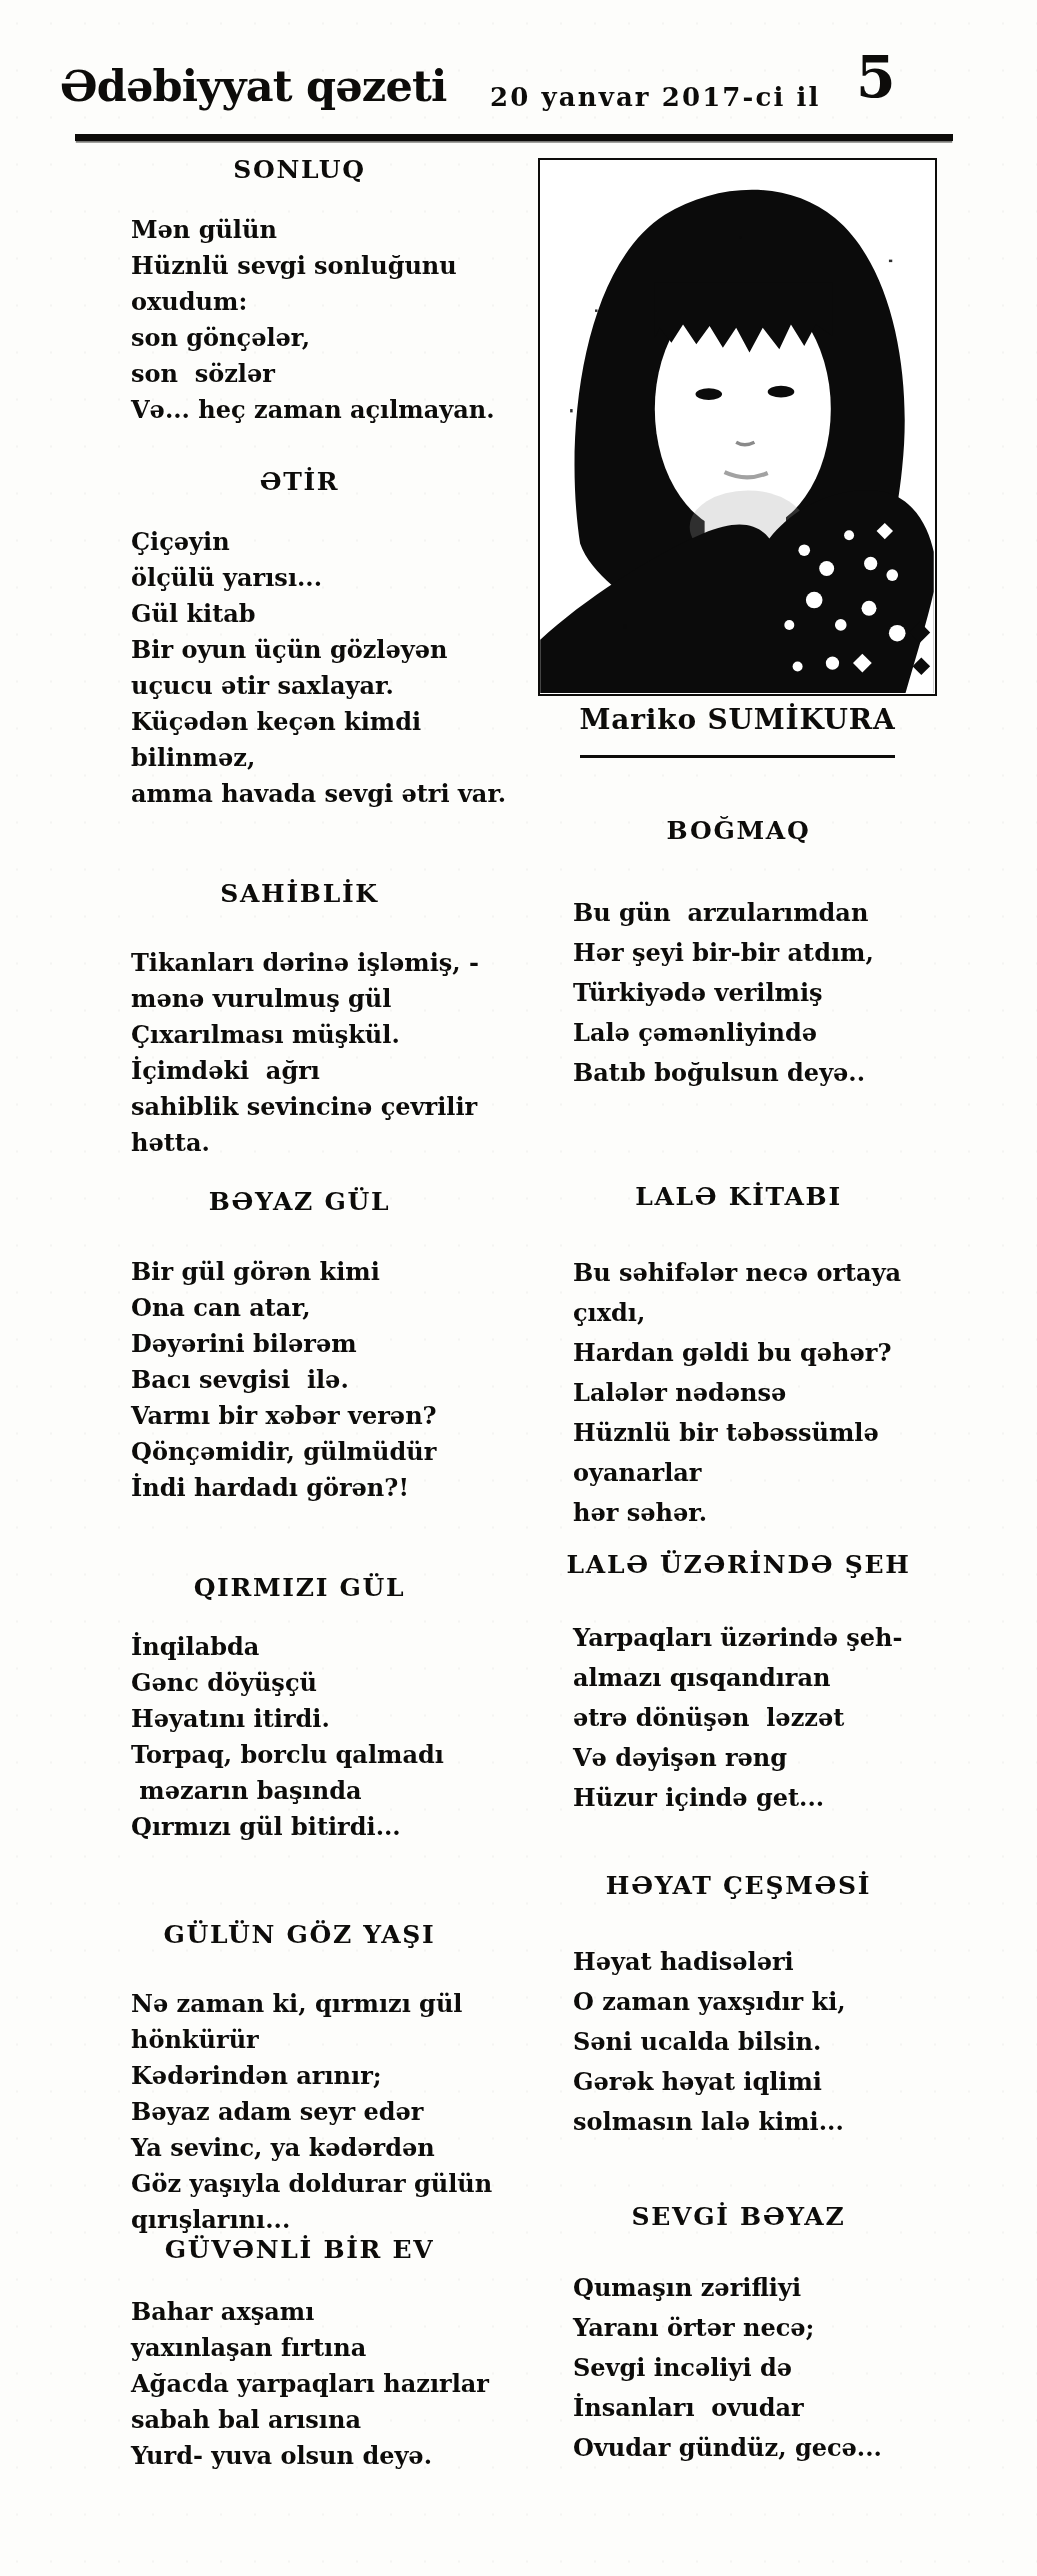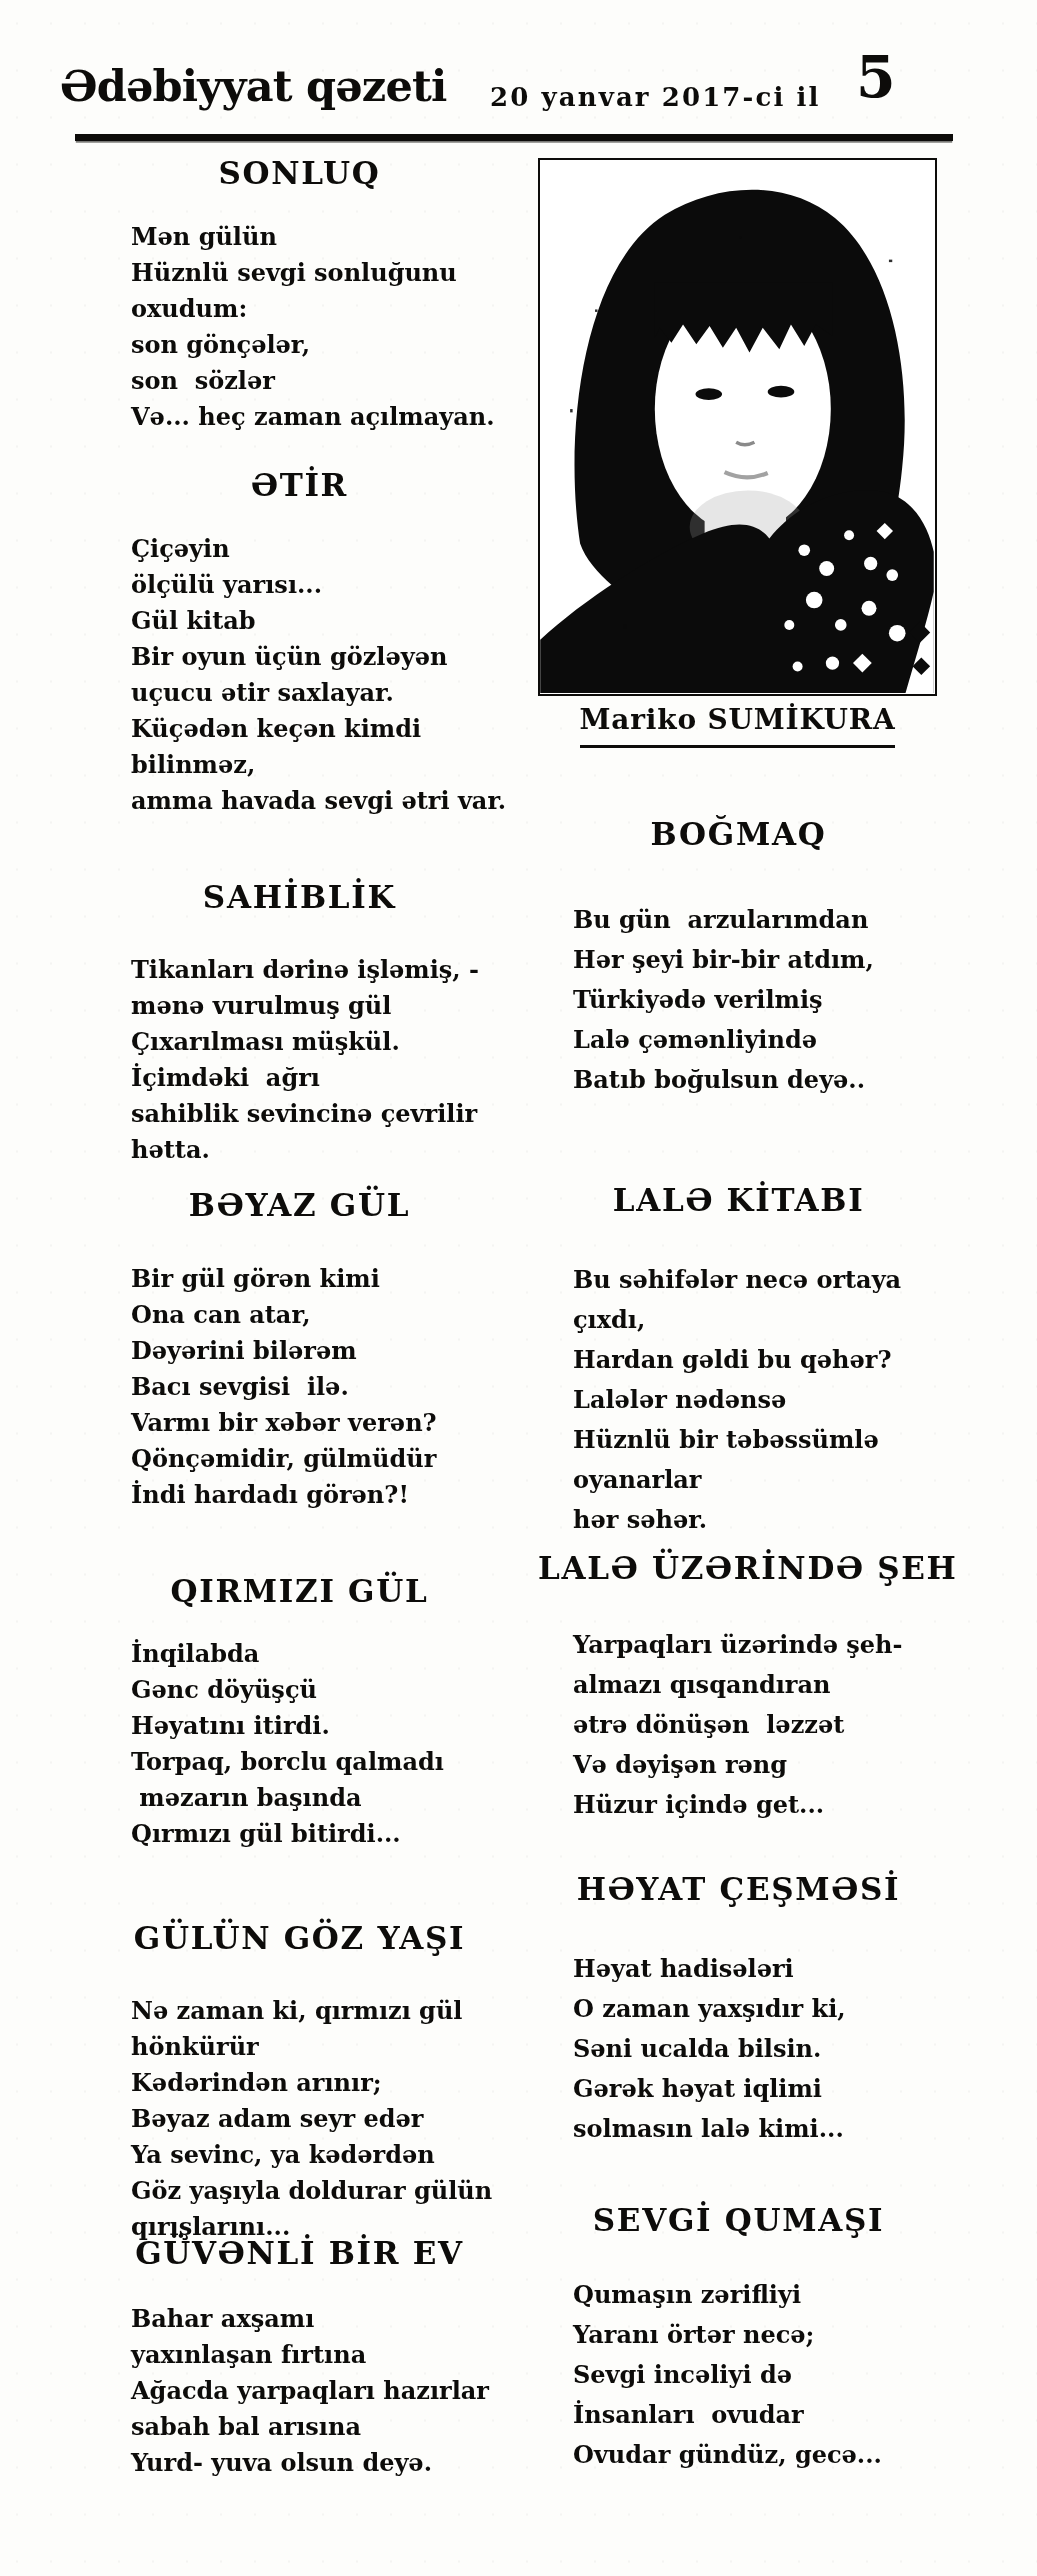--- a/index.html
+++ b/index.html
@@ -13,21 +13,21 @@
     overflow:hidden;
   }
   .masthead{position:absolute;left:60px;top:61px;font-size:43px;font-weight:bold;letter-spacing:-0.8px;white-space:nowrap;}
   .issue-date{position:absolute;left:490px;top:82px;font-size:26px;font-weight:bold;letter-spacing:2.1px;white-space:nowrap;}
   .page-number{position:absolute;left:856px;top:43px;font-size:57px;font-weight:bold;}
   .header-rule{position:absolute;left:75px;top:134px;width:878px;height:6.6px;background:#0d0c0a;box-shadow:0 2.5px 0 -0.8px rgba(13,12,10,.55);}
 
   .poem{position:absolute;width:449px;}
   .col-left{left:75px;}
   .col-right{left:538px;width:401px;}
-  .poem-title{margin:0;text-align:center;font-size:31px;font-weight:bold;letter-spacing:1.7px;white-space:nowrap;}
+  .poem-title{margin:0;text-align:center;font-size:25px;font-weight:bold;letter-spacing:1.7px;white-space:nowrap;}
   .lines{margin:0;font-weight:bold;}
   .col-left  .lines{margin-left:56px;}
   .col-right .lines{margin-left:35px;}
   .line{margin:0;font-size:24px;white-space:pre-wrap;}
   .col-left  .line{line-height:36px;}
   .col-right .line{line-height:40px;}
 
   .sec-l0{top:155px}  .sec-l0 .lines{margin-top:28px}
   .sec-l1{top:467px}  .sec-l1 .lines{margin-top:28px}
   .sec-l2{top:879px} .sec-l2 .lines{margin-top:37px}
@@ -40,21 +40,21 @@
   .sec-r1{top:1182px} .sec-r1 .lines{margin-top:42px}
   .sec-r2{top:1550px} .sec-r2 .lines{margin-top:39px}
   .sec-r3{top:1871px} .sec-r3 .lines{margin-top:42px}
   .sec-r4{top:2202px} .sec-r4 .lines{margin-top:37px}
 
   .photo-frame{
     position:absolute;left:538px;top:158px;width:399px;height:538px;
     border:2.5px solid #0d0c0a;box-sizing:border-box;background:#fff;overflow:hidden;
   }
   .photo-caption{position:absolute;left:538px;top:703px;width:399px;text-align:center;font-size:28px;font-weight:bold;letter-spacing:0.8px;}
-  .photo-caption span{border-bottom:3.3px solid #0d0c0a;padding-bottom:9px;white-space:nowrap;}
+  .photo-caption span{border-bottom:3.3px solid #0d0c0a;padding-bottom:19px;white-space:nowrap;}
 </style>
 </head>
 <body>
 
 <div class="masthead">Ədəbiyyat qəzeti</div>
 <div class="issue-date">20 yanvar 2017-ci il</div>
 <div class="page-number">5</div>
 <div class="header-rule"></div>
 
 <div class="photo-frame">
@@ -225,21 +225,21 @@
   <h2 class="poem-title">HƏYAT ÇEŞMƏSİ</h2>
   <div class="lines">
       <p class="line">Həyat hadisələri</p>
       <p class="line">O zaman yaxşıdır ki,</p>
       <p class="line">Səni ucalda bilsin.</p>
       <p class="line">Gərək həyat iqlimi</p>
       <p class="line">solmasın lalə kimi...</p>
     </div>
 </section>
 <section class="poem col-right sec-r4">
-  <h2 class="poem-title">SEVGİ QUMAŞI</h2>
+  <h2 class="poem-title">SEVGİ BƏYAZ</h2>
   <div class="lines">
       <p class="line">Qumaşın zərifliyi</p>
       <p class="line">Yaranı örtər necə;</p>
       <p class="line">Sevgi incəliyi də</p>
       <p class="line">İnsanları  ovudar</p>
       <p class="line">Ovudar gündüz, gecə...</p>
     </div>
 </section>
 
 

